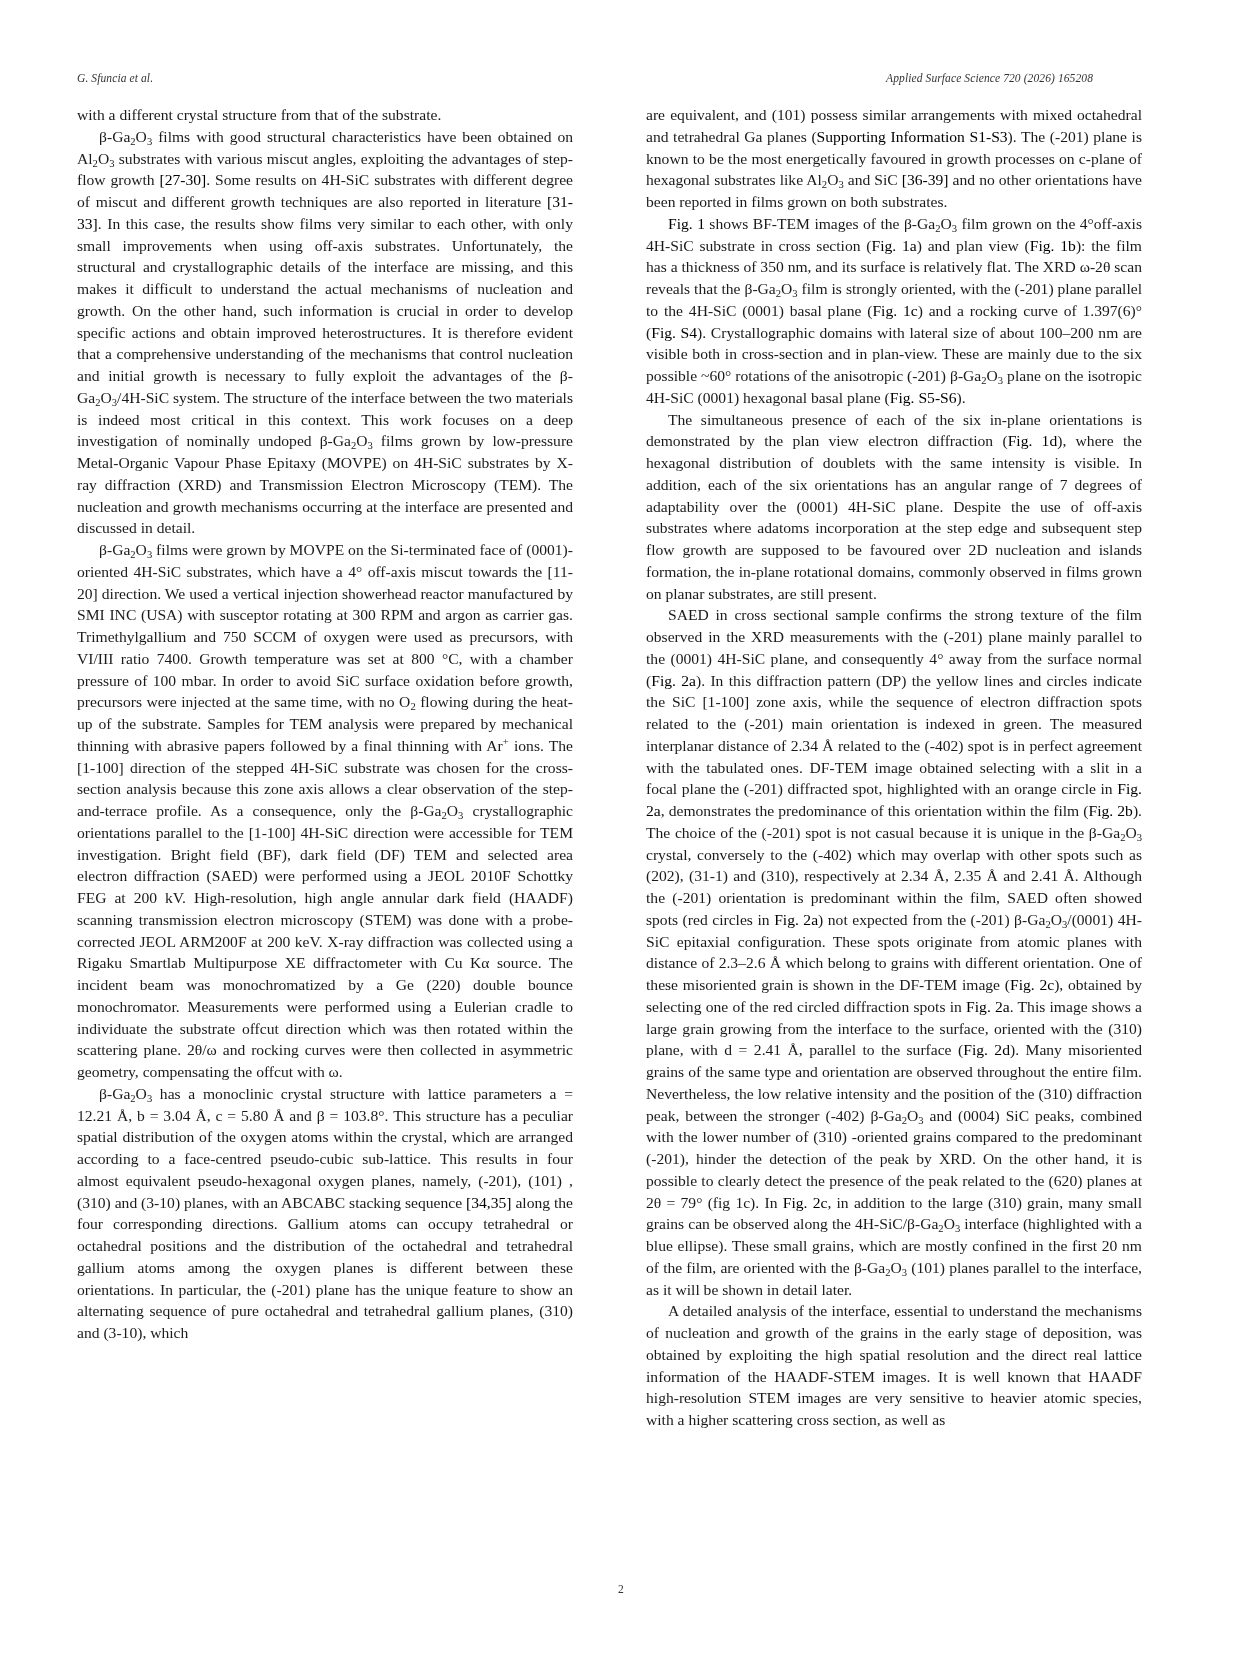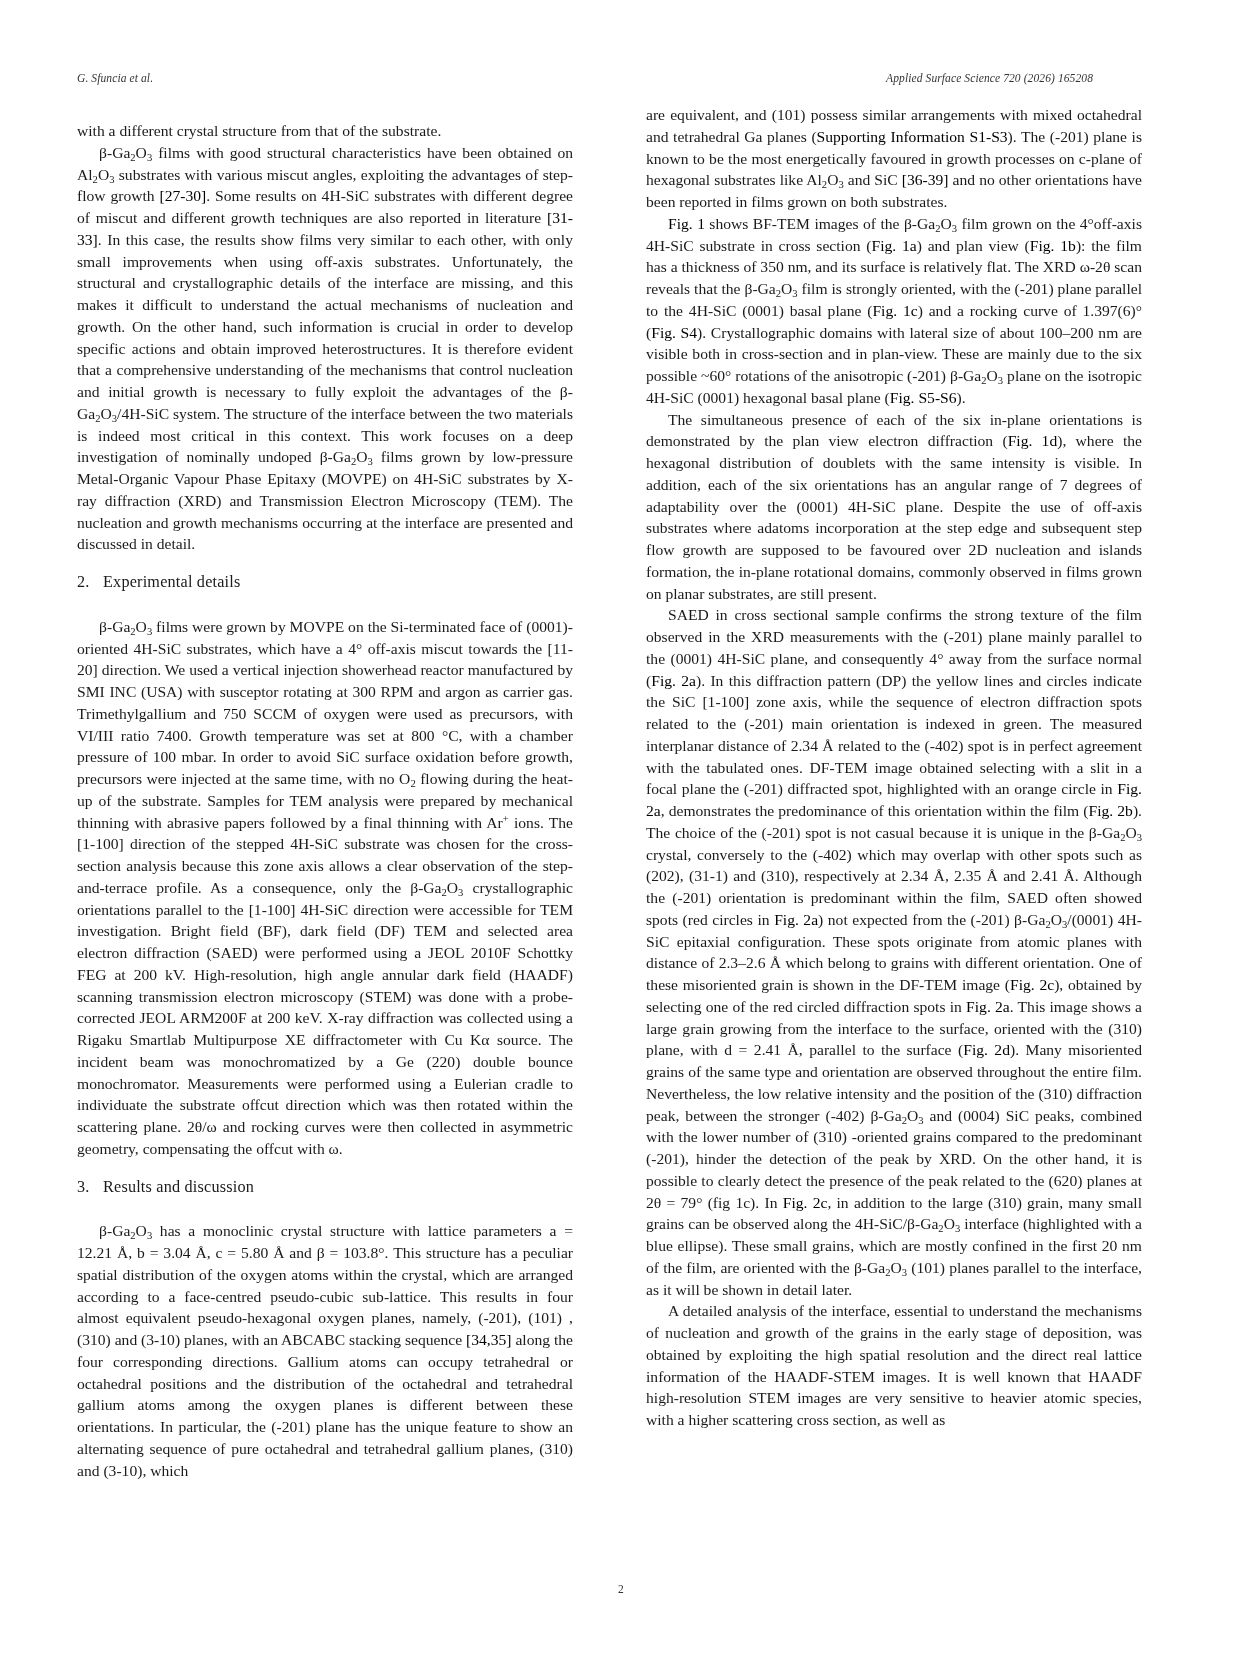--- a/index.html
+++ b/index.html
@@ -5,21 +5,21 @@
   html, body { margin: 0; padding: 0; background: #ffffff; }
   body { width: 1241px; height: 1654px; position: relative; overflow: hidden;
          font-family: "DejaVu Serif", "Liberation Serif", serif; color: #1a1a1a; }
   .running-head { position: absolute; top: 72px; font-family: "Liberation Serif", serif;
          font-style: italic; font-size: 11.5px; color: #333; letter-spacing: 0.1px; }
   .rh-left { left: 77px; text-align: center; }
   .rh-right { right: 148px; }
   .column { position: absolute; top: 104px; width: 496px;
          font-family: "Liberation Serif", serif; font-size: 15.6px; line-height: 21.75px;
          text-align: justify; hyphens: manual; }
-  .col-left { left: 77px; margin-top: 16px; }
+  .col-left { left: 77px; }
   .col-right { left: 646px; }
   p { margin: 0; text-indent: 0; }
   p.indent { text-indent: 22px; }
   h2 { font-family: "Liberation Serif", serif; font-weight: normal; font-size: 16.2px;
        margin: 17px 0 22px 0; line-height: 21.75px; letter-spacing: 0.2px; }
   h2 .num { display: inline-block; width: 26px; }
   .ref { color: #000000; }
   sub { font-size: 68%; vertical-align: -3px; line-height: 0; }
   sup { font-size: 68%; vertical-align: 6px; line-height: 0; }
   .page-number { position: absolute; top: 1583px; left: 618px;
@@ -29,25 +29,23 @@
 <body>
 
 <div class="running-head rh-left">G. Sfuncia et al.</div>
 <div class="running-head rh-right">Applied Surface Science 720 (2026) 165208</div>
 
 <div class="column col-left">
   <p><span>with a different crystal structure from that of the substrate.</span></p>
 
   <p class="indent"><span>β-Ga</span><sub>2</sub><span>O</span><sub>3</sub><span> films with good structural characteristics have been obtained on Al</span><sub>2</sub><span>O</span><sub>3</sub><span> substrates with various miscut angles, exploiting the advantages of step-flow growth </span><a class="ref">[27-30]</a><span>. Some results on 4H-SiC substrates with different degree of miscut and different growth techniques are also reported in literature </span><a class="ref">[31-33]</a><span>. In this case, the results show films very similar to each other, with only small improvements when using off-axis substrates. Unfortunately, the structural and crystallographic details of the interface are missing, and this makes it difficult to understand the actual mechanisms of nucleation and growth. On the other hand, such information is crucial in order to develop specific actions and obtain improved heterostructures. It is therefore evident that a comprehensive understanding of the mechanisms that control nucleation and initial growth is necessary to fully exploit the advantages of the β-Ga</span><sub>2</sub><span>O</span><sub>3</sub><span>/4H-SiC system. The structure of the interface between the two materials is indeed most critical in this context. This work focuses on a deep investigation of nominally undoped β-Ga</span><sub>2</sub><span>O</span><sub>3</sub><span> films grown by low-pressure Metal-Organic Vapour Phase Epitaxy (MOVPE) on 4H-SiC substrates by X-ray diffraction (XRD) and Transmission Electron Microscopy (TEM). The nucleation and growth mechanisms occurring at the interface are presented and discussed in detail.</span></p>
 
-  <h2><span class="num">2.</span><span>Experimental details</span></h2>
 
   <p class="indent"><span>β-Ga</span><sub>2</sub><span>O</span><sub>3</sub><span> films were grown by MOVPE on the Si-terminated face of (0001)-oriented 4H-SiC substrates, which have a 4° off-axis miscut towards the [11-20] direction. We used a vertical injection showerhead reactor manufactured by SMI INC (USA) with susceptor rotating at 300 RPM and argon as carrier gas. Trimethylgallium and 750 SCCM of oxygen were used as precursors, with VI/III ratio 7400. Growth temperature was set at 800 °C, with a chamber pressure of 100 mbar. In order to avoid SiC surface oxidation before growth, precursors were injected at the same time, with no O</span><sub>2</sub><span> flowing during the heat-up of the substrate. Samples for TEM analysis were prepared by mechanical thinning with abrasive papers followed by a final thinning with Ar</span><sup>+</sup><span> ions. The [1-100] direction of the stepped 4H-SiC substrate was chosen for the cross-section analysis because this zone axis allows a clear observation of the step-and-terrace profile. As a consequence, only the β-Ga</span><sub>2</sub><span>O</span><sub>3</sub><span> crystallographic orientations parallel to the [1-100] 4H-SiC direction were accessible for TEM investigation. Bright field (BF), dark field (DF) TEM and selected area electron diffraction (SAED) were performed using a JEOL 2010F Schottky FEG at 200 kV. High-resolution, high angle annular dark field (HAADF) scanning transmission electron microscopy (STEM) was done with a probe-corrected JEOL ARM200F at 200 keV. X-ray diffraction was collected using a Rigaku Smartlab Multipurpose XE diffractometer with Cu Kα source. The incident beam was monochromatized by a Ge (220) double bounce monochromator. Measurements were performed using a Eulerian cradle to individuate the substrate offcut direction which was then rotated within the scattering plane. 2θ/ω and rocking curves were then collected in asymmetric geometry, compensating the offcut with ω.</span></p>
 
-  <h2><span class="num">3.</span><span>Results and discussion</span></h2>
 
   <p class="indent"><span>β-Ga</span><sub>2</sub><span>O</span><sub>3</sub><span> has a monoclinic crystal structure with lattice parameters a = 12.21 Å, b = 3.04 Å, c = 5.80 Å and β = 103.8°. This structure has a peculiar spatial distribution of the oxygen atoms within the crystal, which are arranged according to a face-centred pseudo-cubic sub-lattice. This results in four almost equivalent pseudo-hexagonal oxygen planes, namely, (-201), (101) , (310) and (3-10) planes, with an ABCABC stacking sequence </span><a class="ref">[34,35]</a><span> along the four corresponding directions. Gallium atoms can occupy tetrahedral or octahedral positions and the distribution of the octahedral and tetrahedral gallium atoms among the oxygen planes is different between these orientations. In particular, the (-201) plane has the unique feature to show an alternating sequence of pure octahedral and tetrahedral gallium planes, (310) and (3-10), which</span></p>
 </div>
 
 <div class="column col-right">
   <p><span>are equivalent, and (101) possess similar arrangements with mixed octahedral and tetrahedral Ga planes (</span><a class="ref">Supporting Information S1-S3</a><span>). The (-201) plane is known to be the most energetically favoured in growth processes on c-plane of hexagonal substrates like Al</span><sub>2</sub><span>O</span><sub>3</sub><span> and SiC </span><a class="ref">[36-39]</a><span> and no other orientations have been reported in films grown on both substrates.</span></p>
 
   <p class="indent"><a class="ref">Fig. 1</a><span> shows BF-TEM images of the β-Ga</span><sub>2</sub><span>O</span><sub>3</sub><span> film grown on the 4°off-axis 4H-SiC substrate in cross section (</span><a class="ref">Fig. 1a</a><span>) and plan view (</span><a class="ref">Fig. 1b</a><span>): the film has a thickness of 350 nm, and its surface is relatively flat. The XRD ω-2θ scan reveals that the β-Ga</span><sub>2</sub><span>O</span><sub>3</sub><span> film is strongly oriented, with the (-201) plane parallel to the 4H-SiC (0001) basal plane (</span><a class="ref">Fig. 1c</a><span>) and a rocking curve of 1.397(6)° (</span><a class="ref">Fig. S4</a><span>). Crystallographic domains with lateral size of about 100–200 nm are visible both in cross-section and in plan-view. These are mainly due to the six possible ~60° rotations of the anisotropic (-201) β-Ga</span><sub>2</sub><span>O</span><sub>3</sub><span> plane on the isotropic 4H-SiC (0001) hexagonal basal plane (</span><a class="ref">Fig. S5-S6</a><span>).</span></p>
 
   <p class="indent"><span>The simultaneous presence of each of the six in-plane orientations is demonstrated by the plan view electron diffraction (</span><a class="ref">Fig. 1d</a><span>), where the hexagonal distribution of doublets with the same intensity is visible. In addition, each of the six orientations has an angular range of 7 degrees of adaptability over the (0001) 4H-SiC plane. Despite the use of off-axis substrates where adatoms incorporation at the step edge and subsequent step flow growth are supposed to be favoured over 2D nucleation and islands formation, the in-plane rotational domains, commonly observed in films grown on planar substrates, are still present.</span></p>

